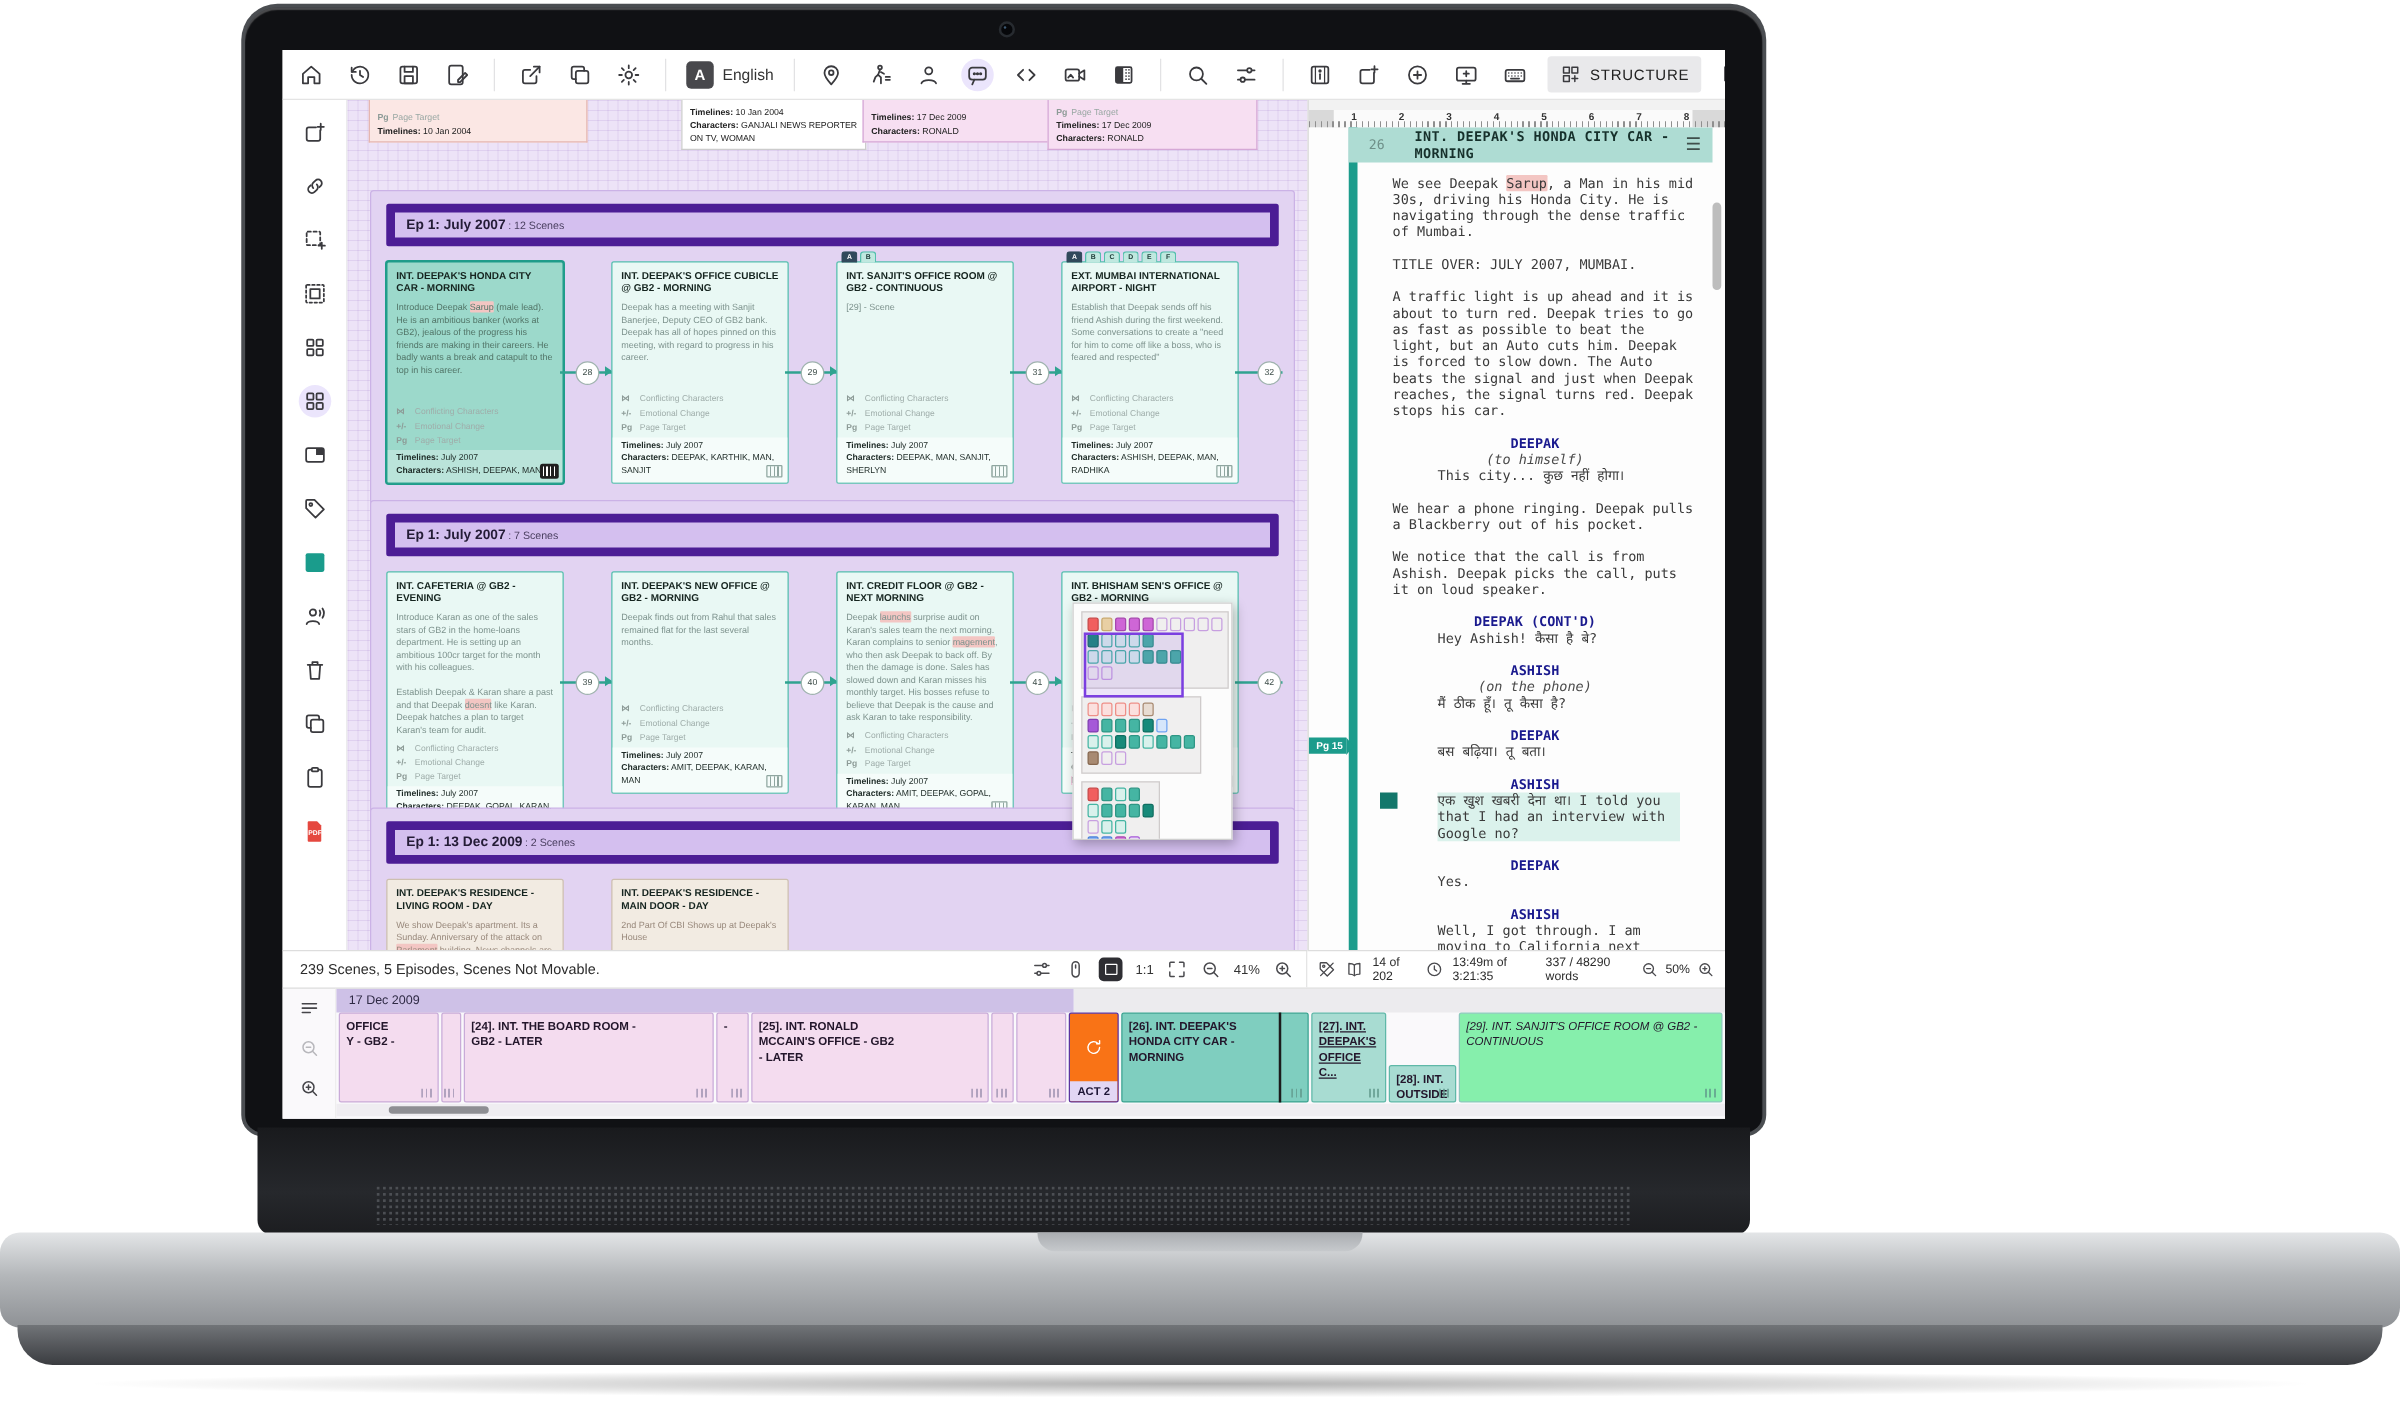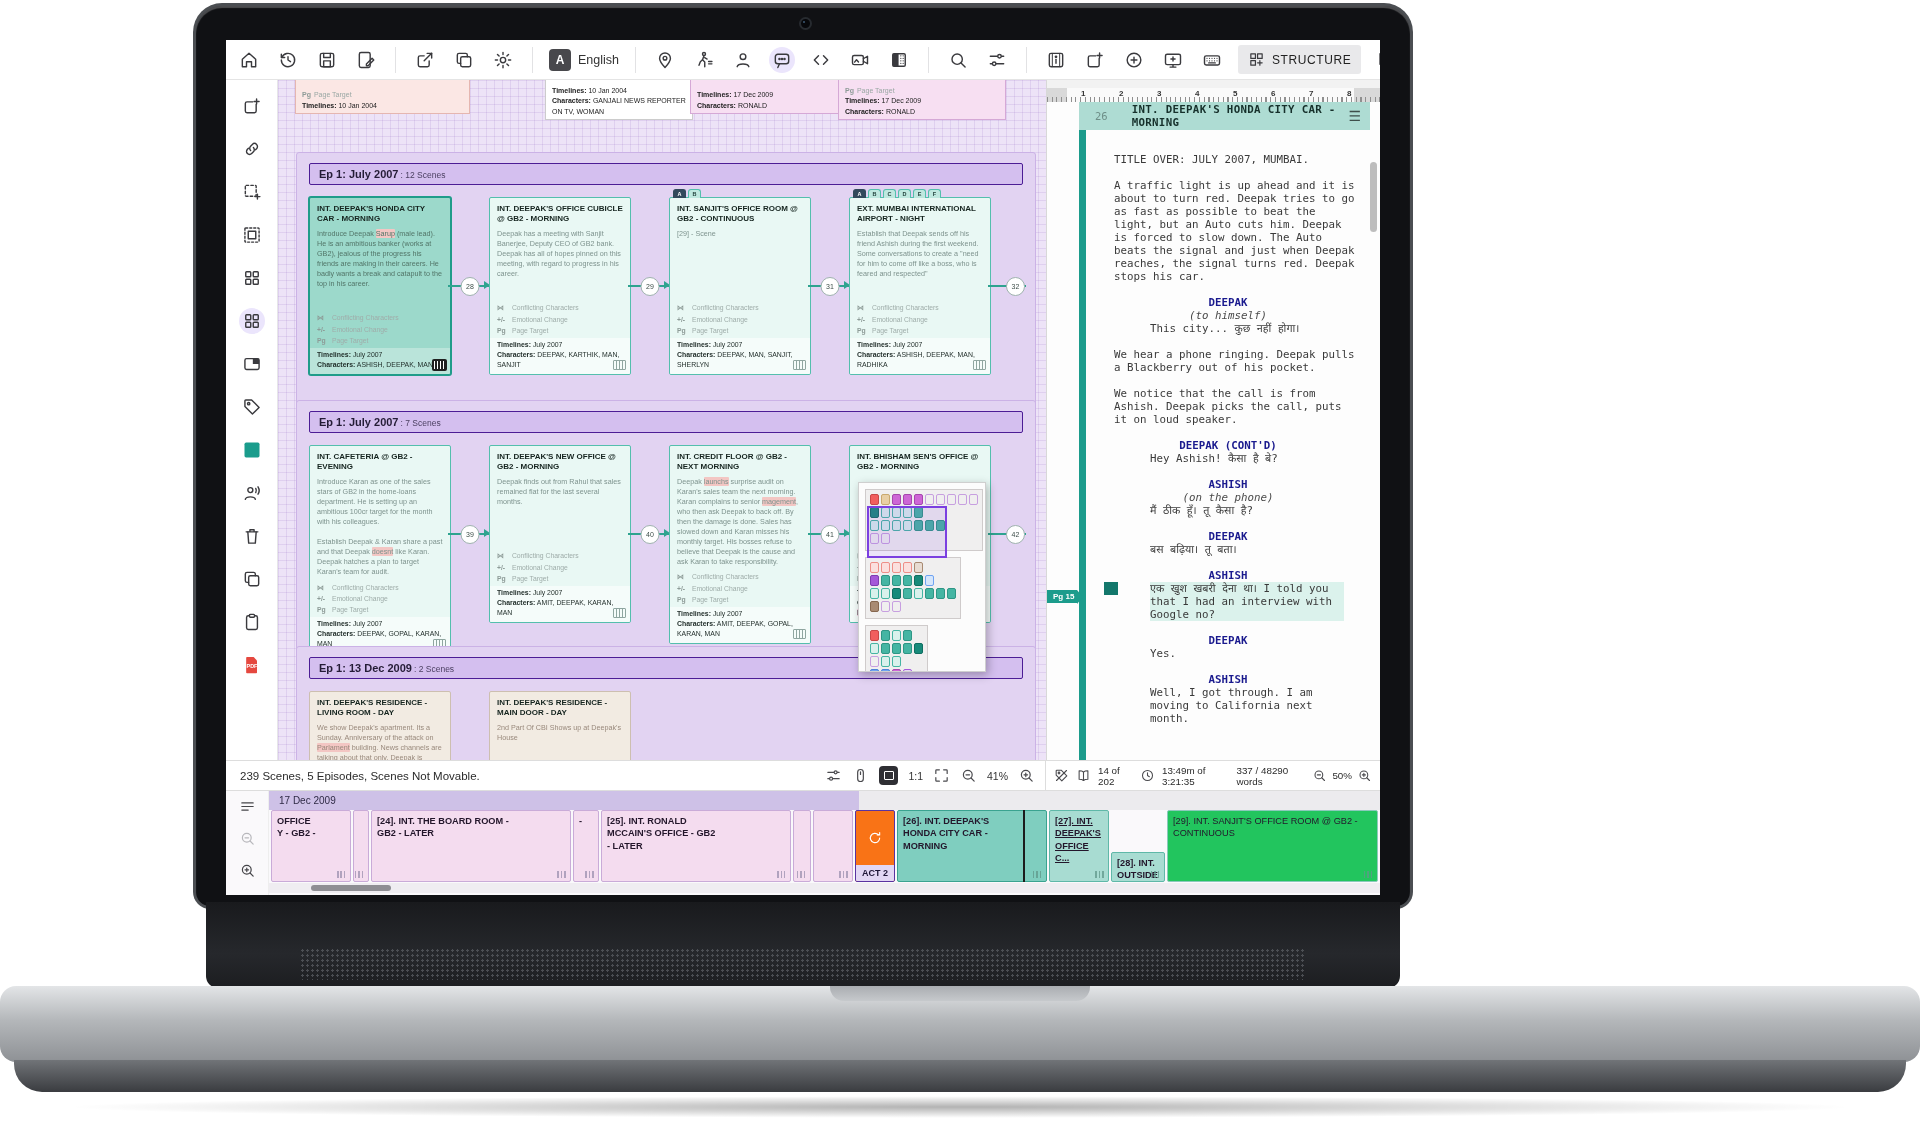--- a/index.html
+++ b/index.html
@@ -41,21 +41,21 @@
       linear-gradient(90deg,rgba(160,120,205,.18) 1px,transparent 1px);
     background-size:8px 8px;}
   .pcard{position:absolute;top:0;box-sizing:border-box;border:1px solid #ccc;border-top:none;background:#fff;overflow:hidden;font-size:7px;line-height:1.5;padding:1px 6px 2px;display:flex;flex-direction:column;justify-content:flex-end;}
   .pcard.salmon{background:#FBE7E4;border-color:#E5B6B0;}
   .pcard.pink{background:#F7DFF2;border-color:#D5A8D6;}
   .pc-meta{color:#9aa8a4;}
   .pc-meta b{color:#8d9b97;font-weight:bold;margin-right:3px;}
   .pc-row{color:#222;}
   .pc-row b{font-weight:bold;}
   .group{position:absolute;left:18px;right:10px;background:#E2D3F2;border:1px solid #CBB2E6;border-radius:3px;padding:10px 12px 16px;box-sizing:border-box;}
-  .g-head{background:#D4BFEF;border:1px solid #4c1d95;border-radius:2px;padding:4px 9px;font-size:11px;color:#241c36;}
+  .g-head{background:#D4BFEF;border:7px solid #4c1d95;border-radius:2px;padding:4px 9px;font-size:11px;color:#241c36;}
   .g-head b{font-weight:bold;}
   .g-head span{font-size:8.5px;color:#4a3f60;margin-left:2px;}
   .cards-row{display:flex;margin-top:12px;align-items:flex-start;}
   .card{width:142px;flex:none;min-height:178px;background:#E9F8F4;border:1.5px solid #54BFAD;border-radius:2px;position:relative;display:flex;flex-direction:column;box-sizing:border-box;}
   .card.selected{background:#9CD9CB;border-color:#1F9C8A;box-shadow:0 0 0 1px #1F9C8A;}
   .card.beige{background:#F2EBE2;border-color:#CDBFB0;min-height:150px;}
   .card-title{font-weight:bold;font-size:8px;color:#15241f;padding:6px 7px 2px;line-height:1.3;}
   .card-desc{padding:2px 7px 4px;color:#7e938e;font-size:7.2px;line-height:1.4;flex:1;}
   .card.selected .card-desc{color:#527568;}
   .card.beige .card-desc{color:#99897c;}
@@ -125,21 +125,21 @@
   .tl-body{flex:1;position:relative;overflow:hidden;}
   .tl-date{height:19px;display:flex;}
   .tl-date-active{width:590px;flex:none;background:#CEC1E7;color:#2f2a45;font-size:10px;display:flex;align-items:center;padding:0 10px;box-sizing:border-box;}
   .tl-date-rest{flex:1;background:#ECEBEE;}
   .tl-cells{display:flex;height:72px;padding-left:2px;}
   .tl-cell{flex:none;border:1px solid #C9ABD8;background:#F4DCEF;margin-right:2px;border-radius:2px;position:relative;padding:4px 5px;font-size:9.2px;font-weight:bold;line-height:1.35;color:#23162b;overflow:hidden;box-sizing:border-box;cursor:pointer;}
   .tl-cell .mini-bars{position:absolute;right:3px;bottom:3px;width:10px;height:7px;background:repeating-linear-gradient(90deg,#9a8fae 0 1.5px,transparent 1.5px 3.5px);opacity:.75;}
   .tl-cell.teal{background:#A8DCD2;border-color:#5FB8A8;}
   .tl-cell.teal .mini-bars,.tl-cell.teal-cur .mini-bars,.tl-cell.teal-light .mini-bars{background:repeating-linear-gradient(90deg,#5f978a 0 1.5px,transparent 1.5px 3.5px);}
   .tl-cell.teal-cur{background:#7FCEBF;border-color:#3AA390;}
-  .tl-cell.teal-light{background:#22c55e;border-color:#8CC9BC;font-weight:normal;}
+  .tl-cell.teal-light{background:#86efac;border-color:#8CC9BC;font-weight:normal;font-style:italic;}
   .tl-cell.act{background:#f97316;border-color:#5A33A0;padding:0;display:flex;flex-direction:column;}
   .act-top{flex:1;display:grid;place-items:center;color:#fff;}
   .act-top .ico{width:16px;height:16px;color:#fff;}
   .act-label{background:#E2D7F4;color:#1d1536;font-weight:bold;font-size:9px;text-align:center;padding:2px 0;}
   .playhead{position:absolute;left:754px;top:19px;height:72px;width:2px;background:#1c1c1c;z-index:5;}
   .tl-scroll{height:10px;margin-top:1px;background:#EFEDF1;position:relative;}
   .tl-thumb{position:absolute;left:42px;top:2px;width:80px;height:6px;background:#8E8E93;border-radius:3px;cursor:pointer;}
 </style>
 </head>
 <body>
@@ -849,20 +849,21 @@
         </div>
     </div>
     <div class="page">
       <div class="teal-bar"></div>
       <div class="heading">
         <span class="num">26</span>
         <span class="ttl">INT. DEEPAK'S HONDA CITY CAR - MORNING</span>
         <span class="menu">☰</span>
       </div>
       <div class="script-body" id="script-body">
+          <div class="l-action"><span>We see Deepak </span><span class="hl">Sarup</span><span>, a Man in his mid 30s, driving his Honda City. He is navigating through the dense traffic of Mumbai.</span></div>
           <div class="l-blank"></div>
           <div class="l-action"><span>TITLE OVER: JULY 2007, MUMBAI.</span></div>
           <div class="l-blank"></div>
           <div class="l-action"><span>A traffic light is up ahead and it is about to turn red. Deepak tries to go as fast as possible to beat the light, but an Auto cuts him. Deepak is forced to slow down. The Auto beats the signal and just when Deepak reaches, the signal turns red. Deepak stops his car.</span></div>
           <div class="l-blank"></div>
           <div class="l-char"><span>DEEPAK</span></div>
           <div class="l-paren"><span>(to himself)</span></div>
           <div class="l-dialog"><span>This city... कुछ नहीं होगा।</span></div>
           <div class="l-blank"></div>
           <div class="l-action"><span>We hear a phone ringing. Deepak pulls a Blackberry out of his pocket.</span></div>

